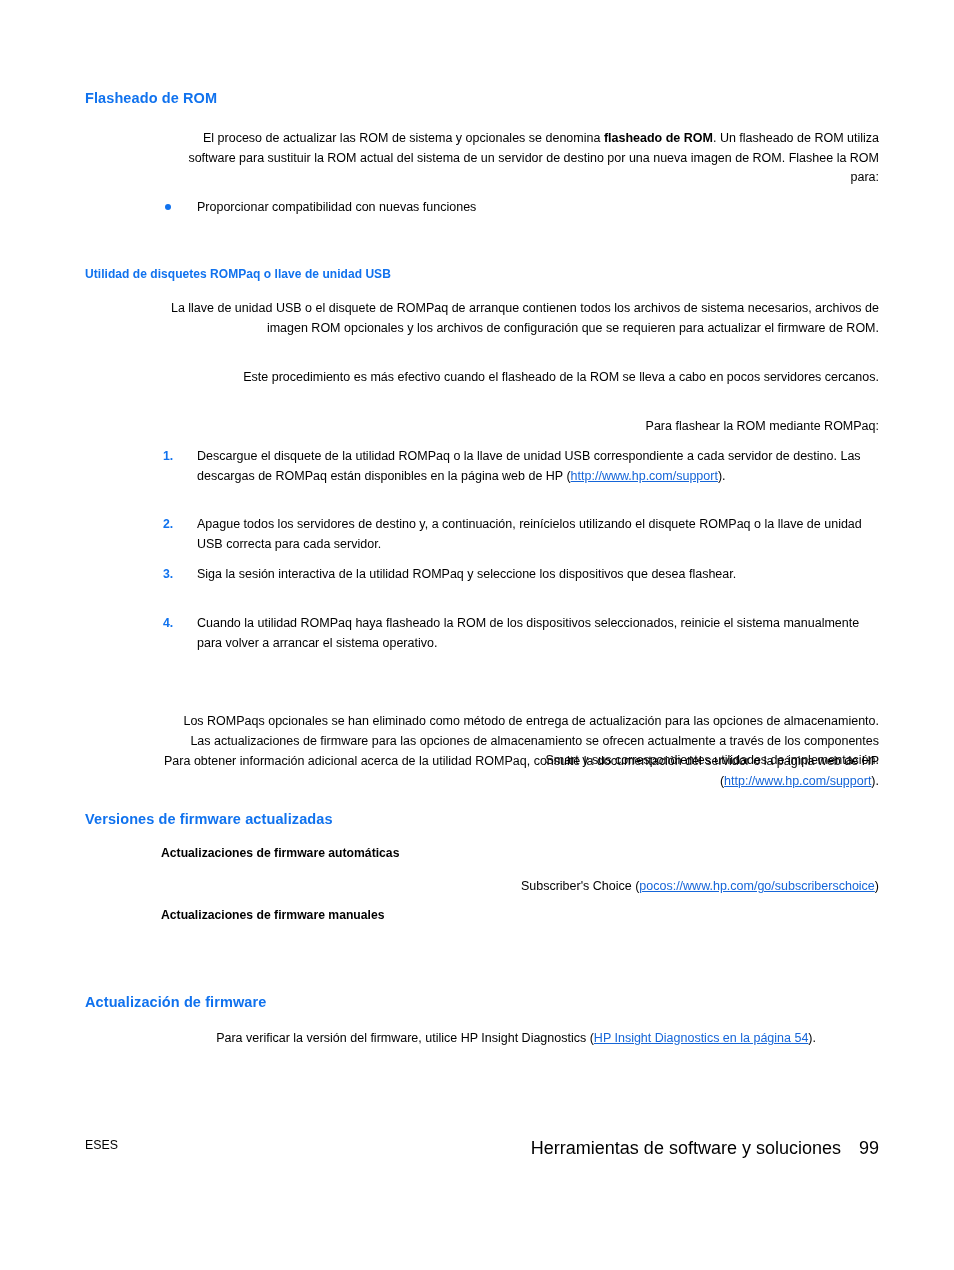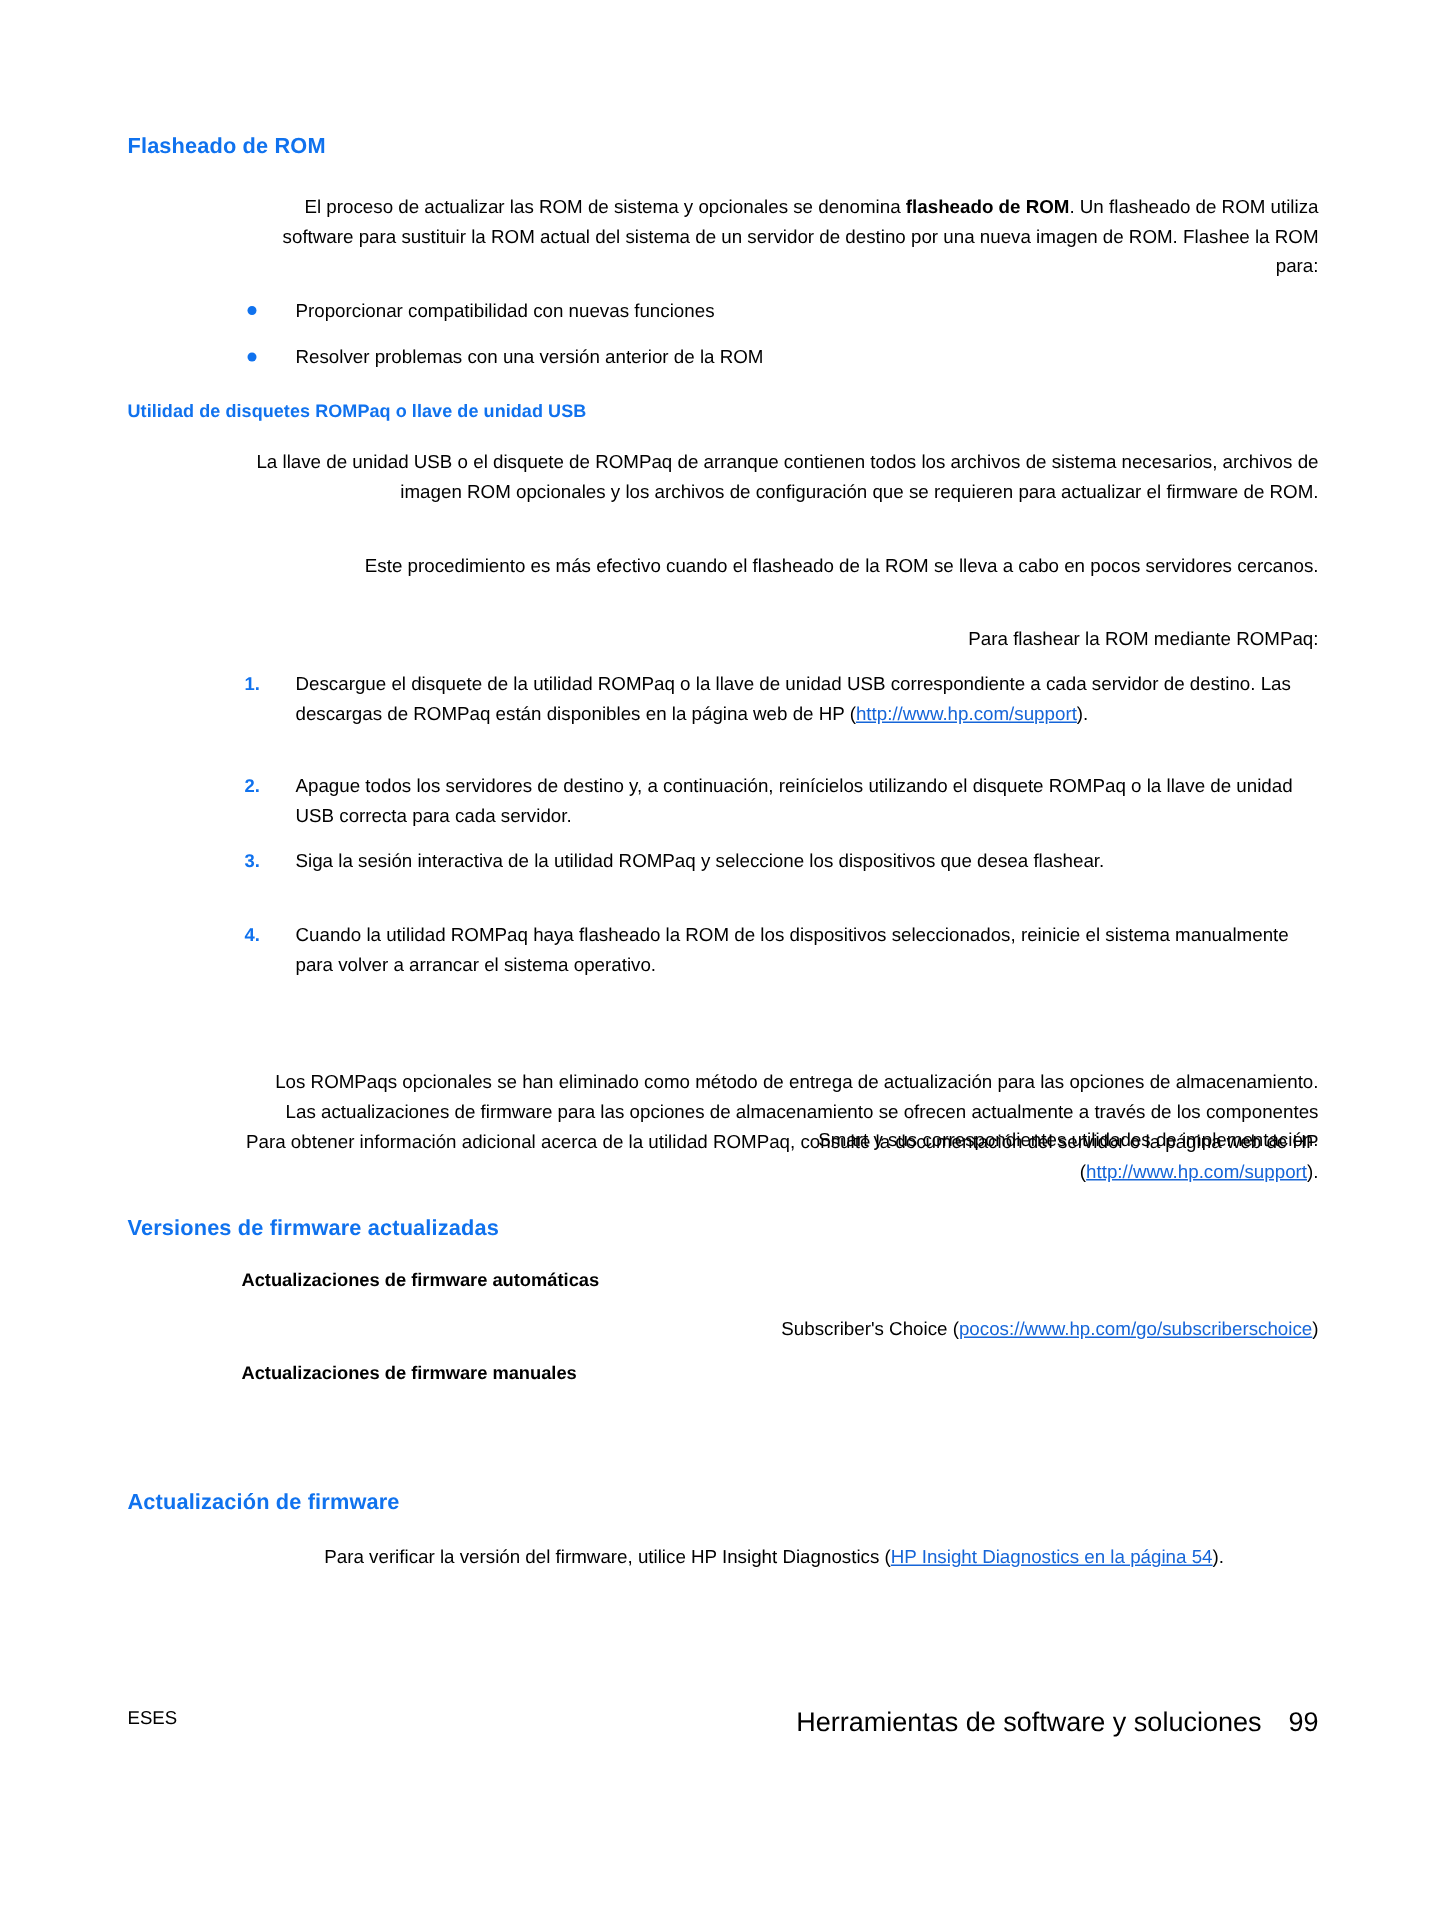--- a/index.html
+++ b/index.html
@@ -143,24 +143,20 @@
 
   <div class="h1" style="top:90px;">Flasheado de ROM</div>
 
   <div class="para" style="top:129px;"><span>El proceso de actualizar las ROM de sistema y opcionales se denomina </span><b>flasheado de ROM</b><span>. Un flasheado de ROM utiliza software para sustituir la ROM actual del sistema de un servidor de destino por una nueva imagen de ROM. Flashee la ROM para:</span></div>
 
   <div class="bullet-row" style="top:198px;">
     <span class="bullet-mark"></span>
     <span class="bullet-text">Proporcionar compatibilidad con nuevas funciones</span>
   </div>
 
-  <div class="bullet-row" style="top:229px;">
-    <span class="bullet-mark"></span>
-    <span class="bullet-text">Resolver problemas con una versión anterior de la ROM</span>
-  </div>
 
   <div class="h2" style="top:267px;">Utilidad de disquetes ROMPaq o llave de unidad USB</div>
 
   <div class="para" style="top:299px;">La llave de unidad USB o el disquete de ROMPaq de arranque contienen todos los archivos de sistema necesarios, archivos de imagen ROM opcionales y los archivos de configuración que se requieren para actualizar el firmware de ROM.</div>
 
   <div class="para" style="top:368px;">Este procedimiento es más efectivo cuando el flasheado de la ROM se lleva a cabo en pocos servidores cercanos.</div>
 
   <div class="para" style="top:417px;">Para flashear la ROM mediante ROMPaq:</div>
 
   <div class="num-row" style="top:447px;">

